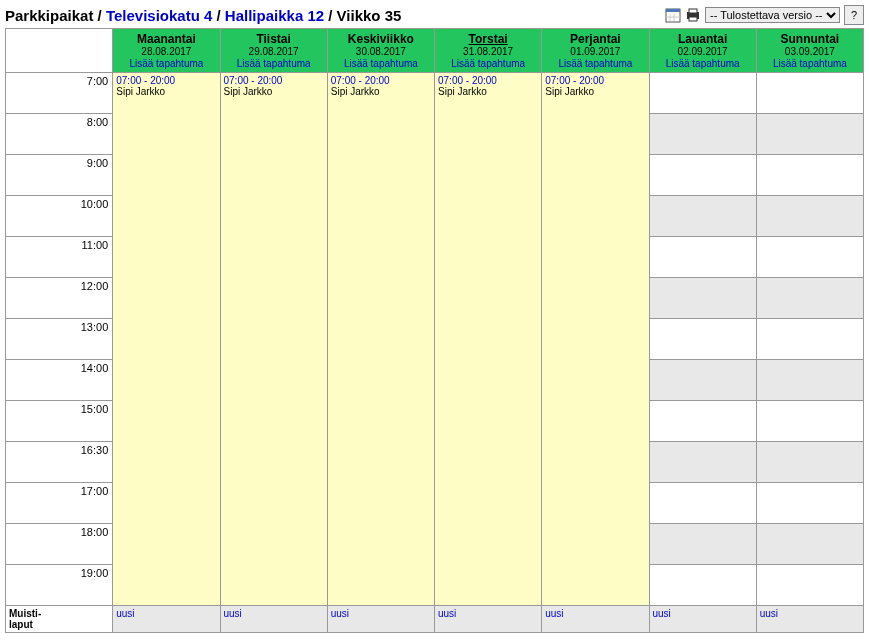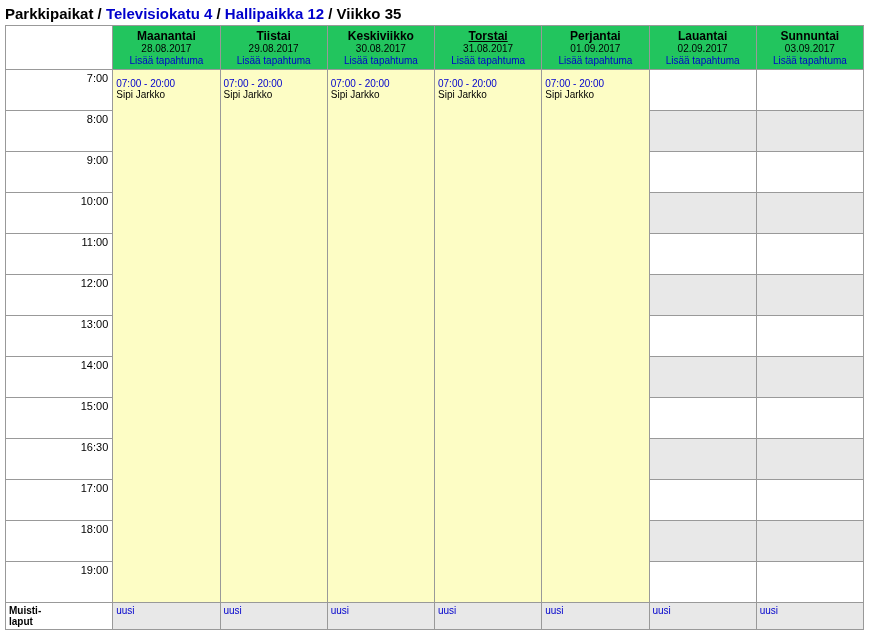--- a/index.html
+++ b/index.html
@@ -98,21 +98,21 @@
     .day-cell {
       position: relative;
       padding: 0;
       height: 36px;
     }
     .day-cell.weekend-alt {
       background: #e8e8e8;
     }
     .event-cell {
       background: #fdfdc5;
-      padding: 8px 3px;
+      padding: 2px 3px;
     }
     .event-time {
       font-size: 10px;
       color: #0000cc;
     }
     .event-text {
       font-size: 10px;
       color: #000;
     }
     .memo-label {
@@ -141,20 +141,42 @@
 <div class="header">
   <div class="breadcrumb">
     <span>Parkkipaikat</span>
     <span> / </span>
     <a href="#">Televisiokatu 4</a>
     <span> / </span>
     <a href="#">Hallipaikka 12</a>
     <span> / </span>
     <span>Viikko 35</span>
   </div>
+  <div class="header-controls">
+    <span class="icon-btn">
+      <svg viewBox="0 0 16 16">
+          <rect x="1" y="2" width="14" height="13" fill="#fff" stroke="#555"></rect>
+          <rect x="1" y="2" width="14" height="3" fill="#4a7abc"></rect>
+          <line x1="5" y1="7" x2="5" y2="14" stroke="#ccc"></line>
+          <line x1="9" y1="7" x2="9" y2="14" stroke="#ccc"></line>
+          <line x1="1" y1="10" x2="15" y2="10" stroke="#ccc"></line>
+        </svg>
+    </span>
+    <span class="icon-btn">
+      <svg viewBox="0 0 16 16">
+          <rect x="2" y="5" width="12" height="7" fill="#333"></rect>
+          <rect x="4" y="2" width="8" height="4" fill="#fff" stroke="#333"></rect>
+          <rect x="4" y="10" width="8" height="4" fill="#fff" stroke="#333"></rect>
+        </svg>
+    </span>
+    <select>
+      <option>-- Tulostettava versio --</option>
+    </select>
+    <div class="help-btn">?</div>
+  </div>
 </div>
 
 <table class="schedule-table">
   <thead>
     <tr>
       <th class="corner"></th>
     <th class="day-header"><div class="dayname ">Maanantai</div><div class="daydate">28.08.2017</div><a href="#" class="add-link">Lisää tapahtuma</a></th>
         <th class="day-header"><div class="dayname ">Tiistai</div><div class="daydate">29.08.2017</div><a href="#" class="add-link">Lisää tapahtuma</a></th>
         <th class="day-header"><div class="dayname ">Keskiviikko</div><div class="daydate">30.08.2017</div><a href="#" class="add-link">Lisää tapahtuma</a></th>
         <th class="day-header"><div class="dayname underline">Torstai</div><div class="daydate">31.08.2017</div><a href="#" class="add-link">Lisää tapahtuma</a></th>

